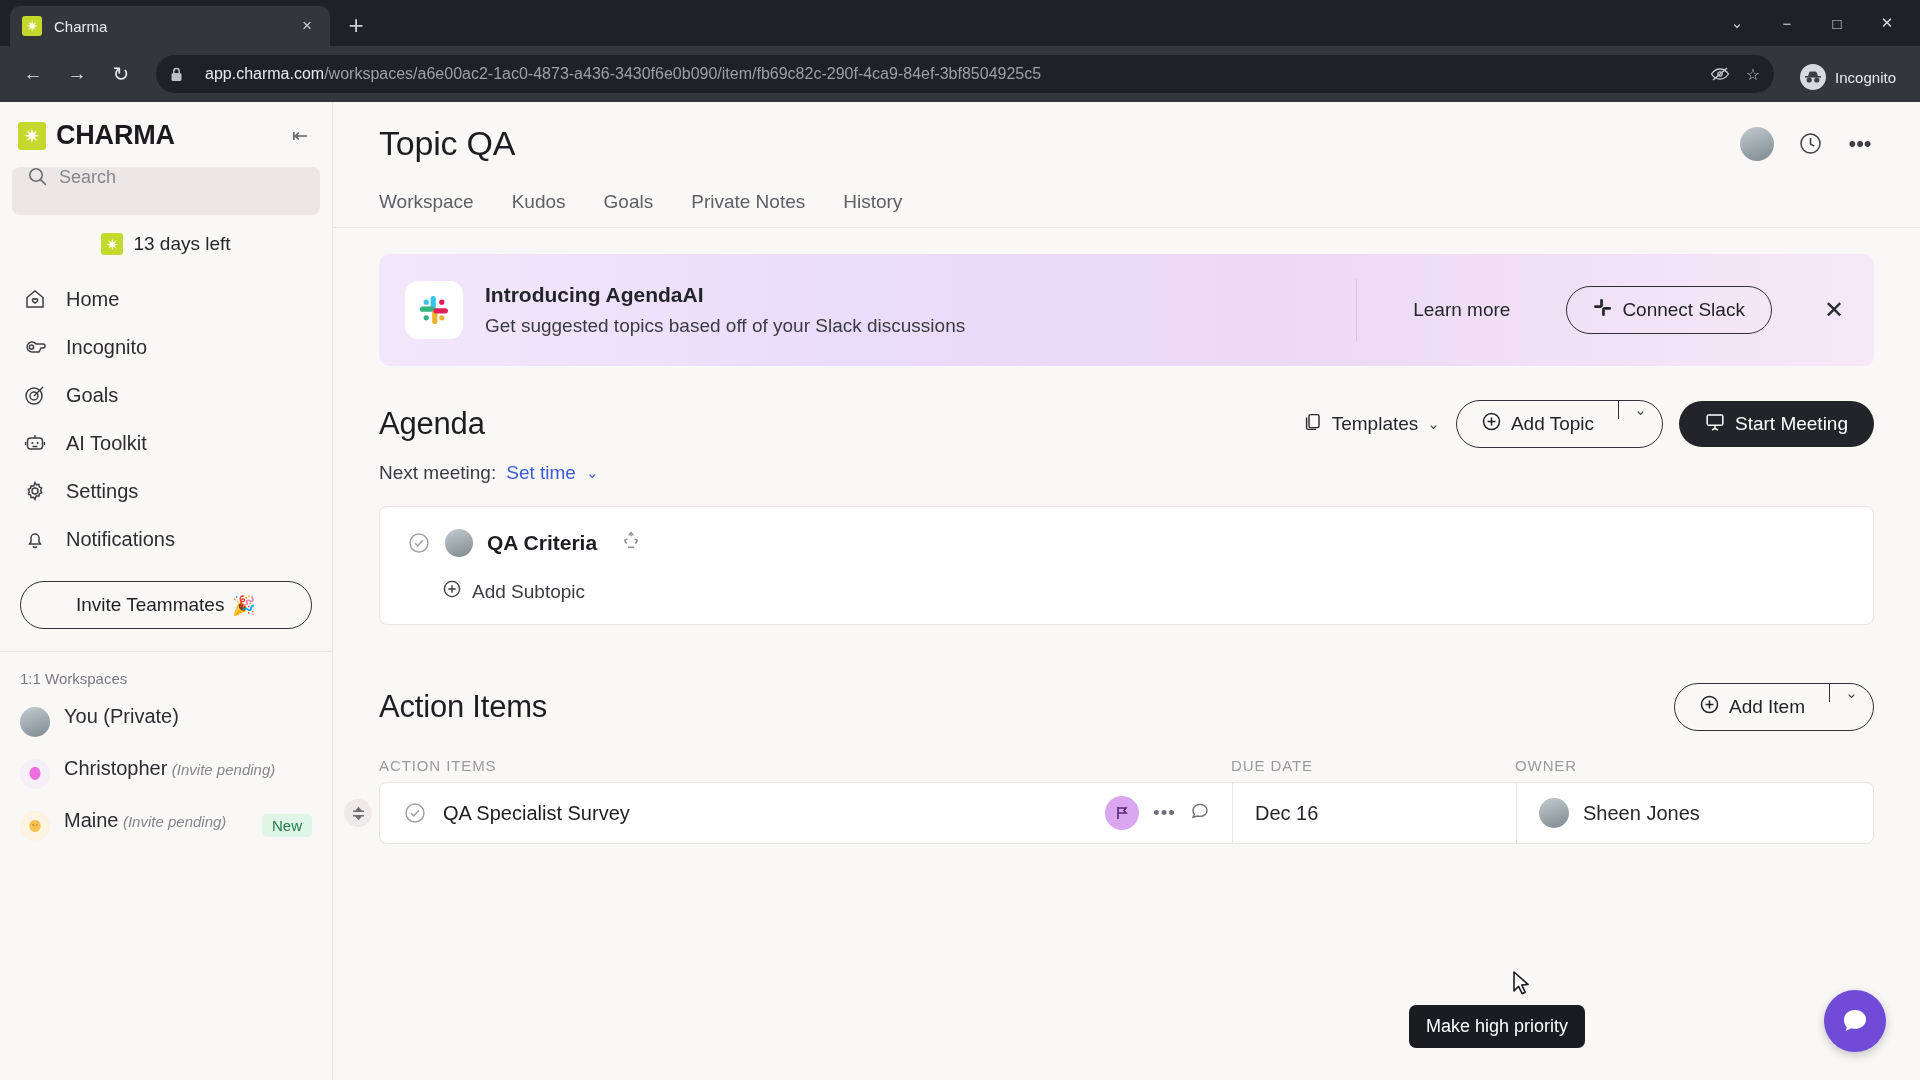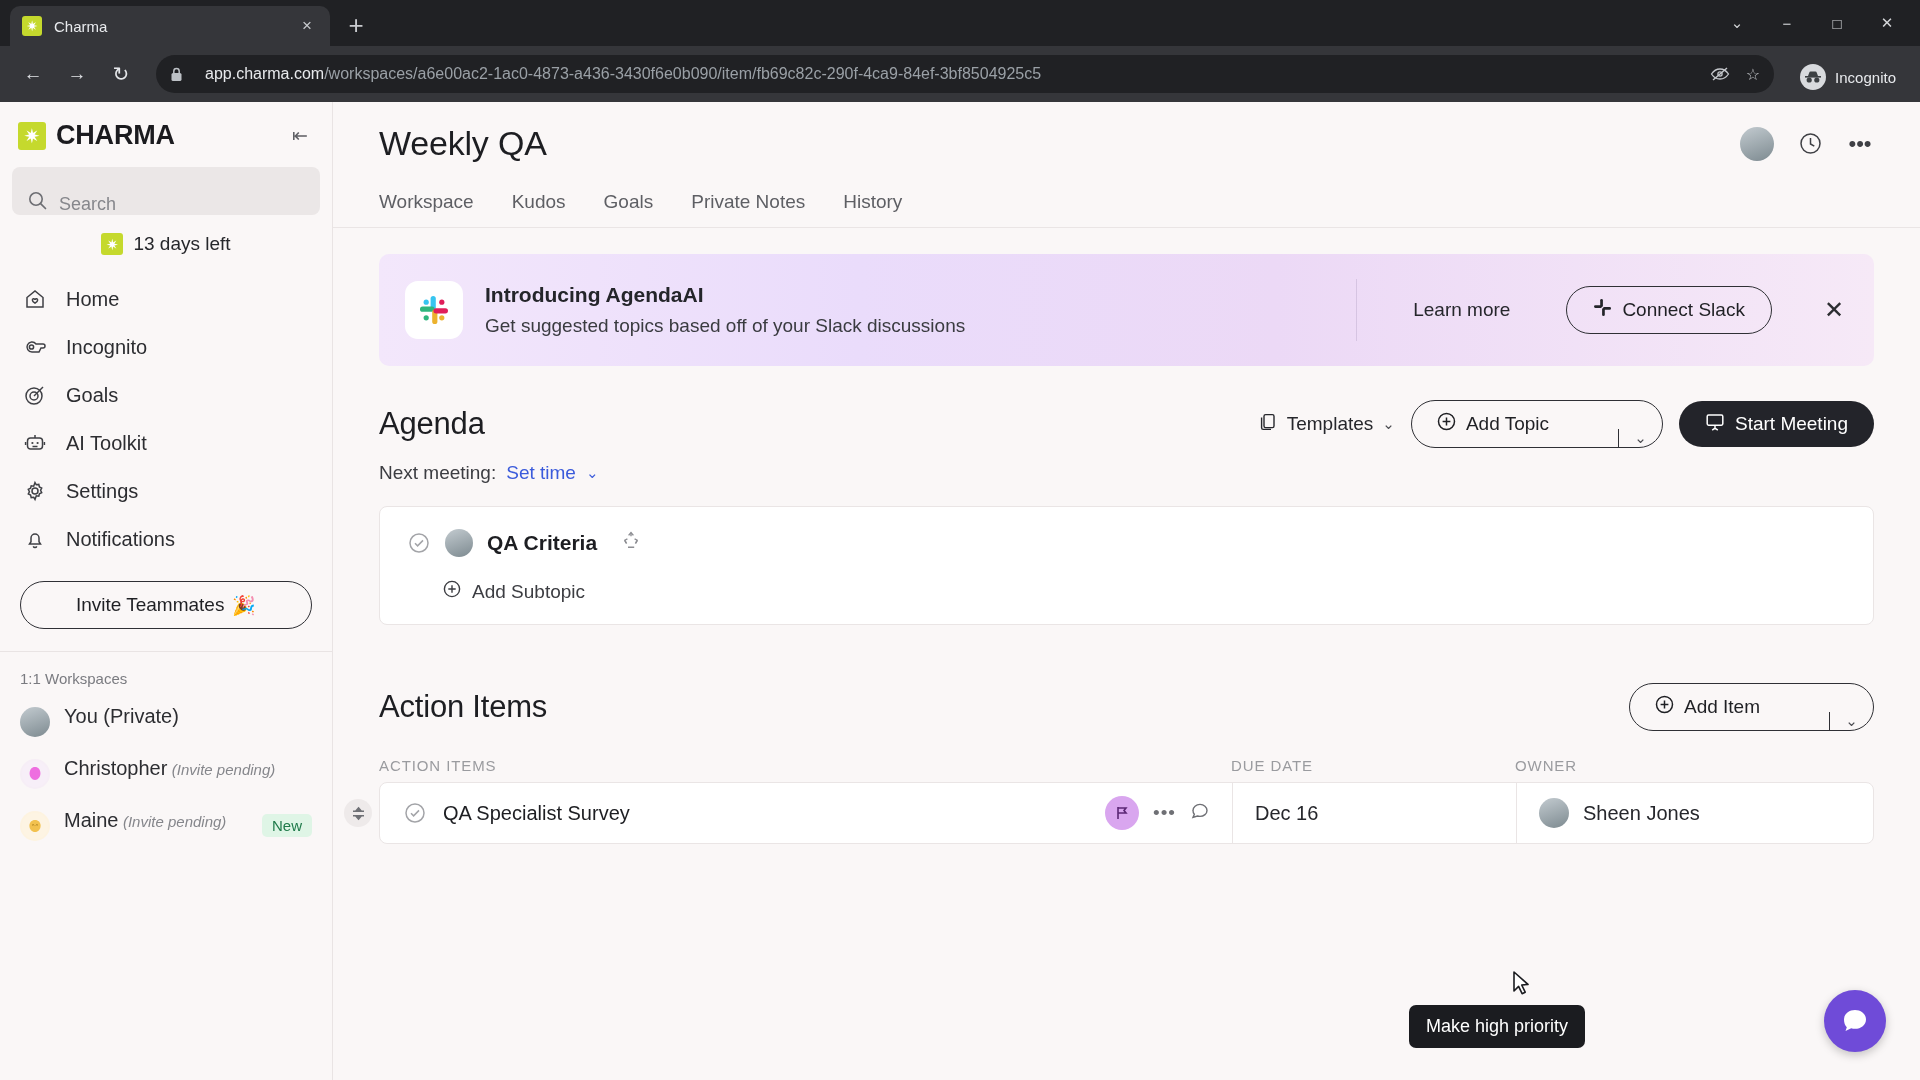--- a/index.html
+++ b/index.html
@@ -66,21 +66,21 @@
     display: flex; flex-direction: column; padding: 0;
   }
   .brand { display: flex; align-items: center; padding: 18px 18px 10px 18px; gap: 10px; }
   .brand-mark { width: 28px; height: 28px; background: #c5d92d; border-radius: 3px;
     display: flex; align-items: center; justify-content: center; color: #fff; font-size: 20px; line-height: 1; flex:none;}
   .brand-name { font-size: 27px; font-weight: 800; letter-spacing: -0.2px; color: #1b1b1f; }
   .collapse-btn { margin-left: auto; color: #5f6065; font-size: 19px; padding: 4px 6px; }
 
   .search-box {
     margin: 6px 12px 0 12px; height: 48px; background: #ebe7e7; border-radius: 8px;
-    display: flex; align-items: flex-end; gap: 12px; padding: 0 16px;
+    display: flex; align-items: flex-start; gap: 12px; padding: 0 16px;
   }
   .search-box .mag { font-size: 18px; color: #6d6e73; }
   .search-box input {
     border: none; background: transparent; outline: none; font-size: 18px; color: #3c3d42;
     font-family: "Liberation Sans", sans-serif; width: 100%;
   }
   .search-box input::placeholder { color: #86878c; }
 
   .trial-row { display: flex; align-items: center; justify-content: center; gap: 10px; padding: 18px 0 14px 0; }
   .trial-mark { width: 22px; height: 22px; background: #c5d92d; border-radius: 3px;
@@ -145,21 +145,21 @@
     font-family: "Liberation Sans", sans-serif; cursor: pointer; white-space: nowrap;
   }
   .banner-close { font-size: 24px; color: #2c2d31; margin-left: 30px; margin-right: 4px; cursor: pointer; }
 
   
   .section-head { display: flex; align-items: center; margin-top: 34px; }
   .section-title { font-size: 31px; color: #1d1e22; letter-spacing: -0.2px; }
   .sec-actions { margin-left: auto; display: flex; align-items: center; gap: 16px; }
   .templates-btn { display: flex; align-items: center; gap: 9px; font-size: 19px; color: #26272c; cursor: pointer; }
   .chev { font-size: 15px; color: #4a4b50; }
-  .split-btn { display: flex; align-items: flex-end; border: 1.6px solid #2f3035; border-radius: 26px; overflow: hidden; gap: 45px; }
+  .split-btn { display: flex; align-items: flex-start; border: 1.6px solid #2f3035; border-radius: 26px; overflow: hidden; }
   .split-main { display: flex; align-items: center; gap: 9px; padding: 0 24px; height: 46px; font-size: 19px; color: #1f2024; cursor: pointer; }
   .split-caret { width: 44px; border-left: 1.6px solid #2f3035; display: flex; align-items: center; justify-content: center; cursor: pointer; }
   .dark-btn {
     height: 46px; background: #23242a; color: #fff; border-radius: 26px; border: none;
     display: flex; align-items: center; gap: 10px; padding: 0 26px; font-size: 19px;
     font-family: "Liberation Sans", sans-serif; cursor: pointer; white-space: nowrap;
   }
   .next-meeting { display: flex; align-items: center; gap: 10px; margin-top: 14px; font-size: 19px; color: #3c3d42; }
   .set-time { color: #3b5bdb; cursor: pointer; }
 
@@ -402,21 +402,21 @@
           <span class="ws-sub">(Invite pending)</span>
         </span>
         <span class="new-badge">New</span>
       </div>
     </aside>
 
     <main class="main">
 
       <div class="main-head">
         <div class="main-head-row">
-          <div class="page-title">Weekly QA</div>
+          <div class="page-title">Topic QA</div>
           <div class="head-actions">
             <span class="head-avatar"></span>
             <span class="head-ico">
               <svg width="25" height="25" viewBox="0 0 25 25" fill="none" stroke="#3f4045" stroke-width="1.5">
                   <circle cx="12.5" cy="12.5" r="9.5"></circle>
                   <path d="M12.5 7v6l3.8 2.2"></path>
                 </svg>
             </span>
             <span class="head-ico">•••</span>
           </div>

